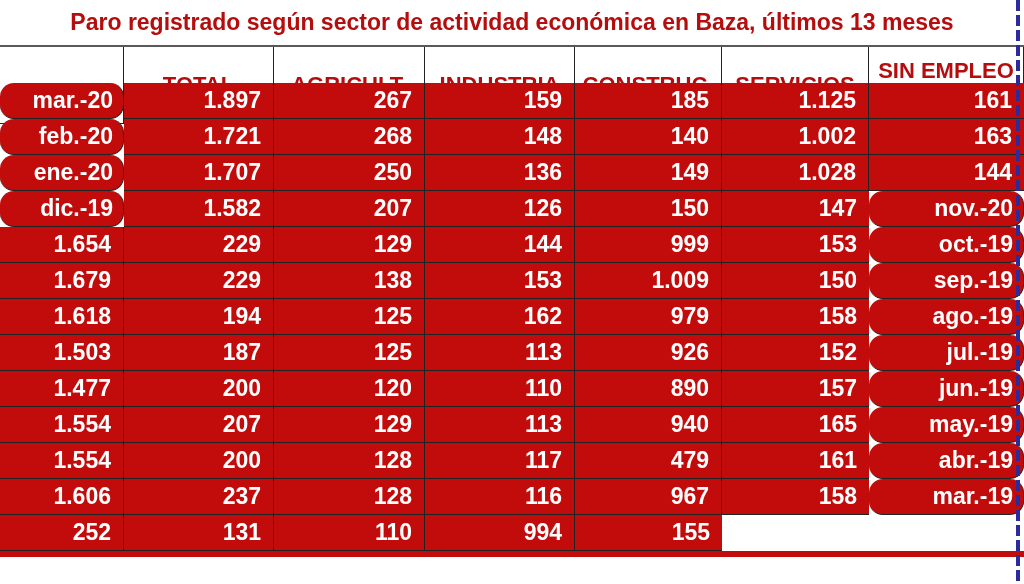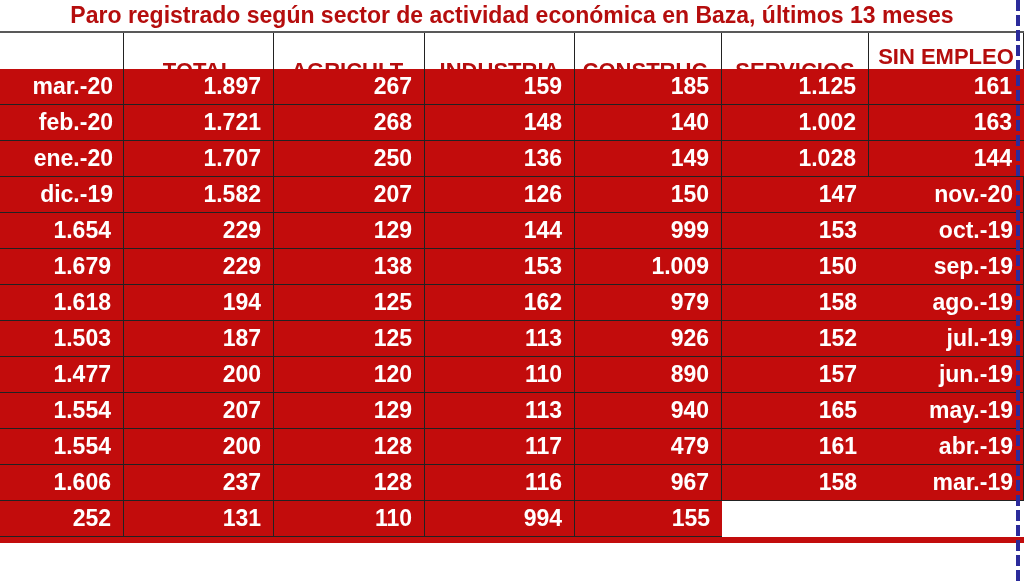--- a/index.html
+++ b/index.html
@@ -7,21 +7,21 @@
   .screen {
     position: relative;
     width: 1024px;
     height: 584px;
     overflow: hidden;
     background: #ffffff;
     font-family: "Liberation Sans", sans-serif;
     font-weight: bold;
   }
   .title-row {
-    height: 33px;
+    height: 47px;
     background: #ffffff;
     border-bottom: 2px solid var(--title-rule-gray);
     display: flex;
     align-items: center;
     justify-content: center;
   }
   .title-row span {
     color: var(--heading-text-red);
     font-size: 23px;
     letter-spacing: 0px;
@@ -54,21 +54,21 @@
     color: var(--cell-text-white);
     font-size: 23px;
     line-height: 34px;
     text-align: right;
     padding-right: 12px;
     border-right: 1px solid var(--gridline-black);
     border-bottom: 1px solid var(--gridline-black);
     overflow: hidden;
     white-space: nowrap;
   }
-  .cell.monthcell { padding-right: 10px; }
+  .cell.monthcell { padding-right: 10px; border-radius: 14px; }
   .cell.lastcol { border-right: none; }
   .bottom-strip {
     height: 6px;
     background: var(--cell-background-red);
   }
   .page-break-line {
     position: absolute;
     top: 0;
     bottom: 0;
     left: 1016px;

